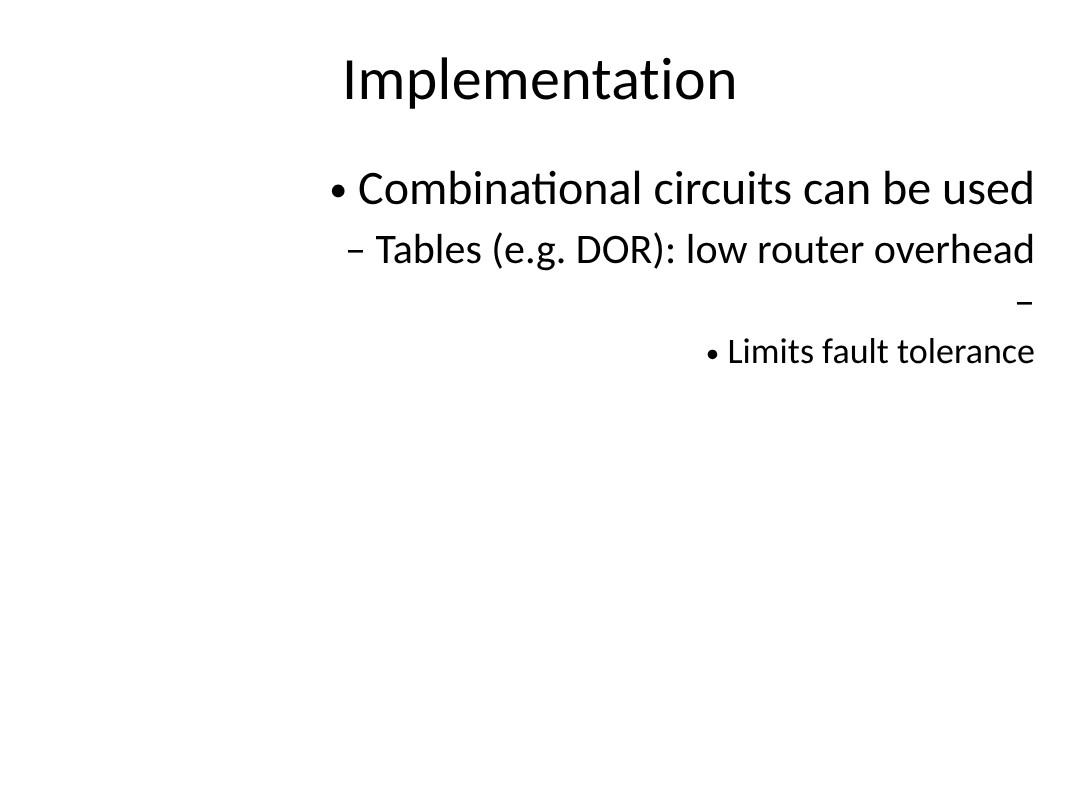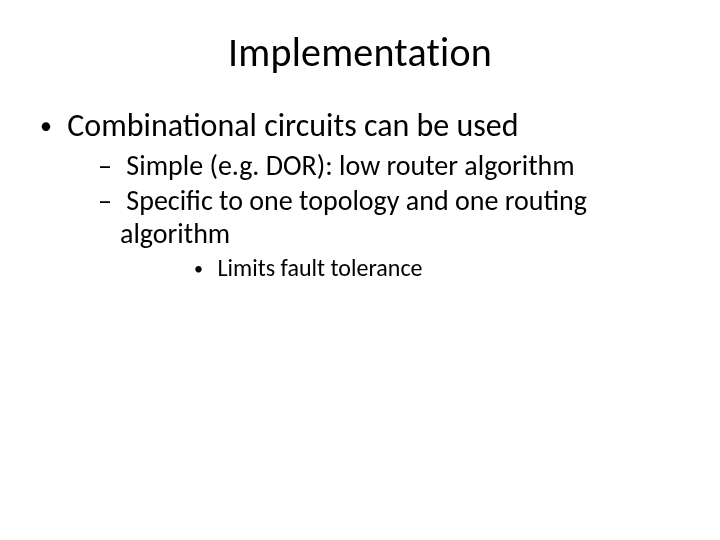--- a/index.html
+++ b/index.html
@@ -21,20 +21,21 @@
     text-align: center;
     font-size: 40px;
     font-weight: 400;
     margin: 10px 0 30px 0;
     letter-spacing: 0.2px;
   }
   ul {
     margin: 0;
     padding: 0;
     list-style: none;
+    text-align: right;
   }
   .lvl1 > li {
     font-size: 32px;
     line-height: 1.18;
     padding-left: 30px;
     text-indent: -20px;
     margin-bottom: 6px;
   }
   .lvl1 > li::before {
     content: "•";
@@ -84,24 +85,23 @@
 <body>
 
 <div class="slide">
   <div class="title">Implementation</div>
 
   <ul class="lvl1">
     <li>
       <span>Combinational circuits can be used</span>
       <ul class="lvl2">
         <li>
-          <span>Simple (e.g. DOR): low router algorithm</span>
+          <span>Tables (e.g. DOR): low router overhead</span>
         </li>
         <li>
-          <span>Specific to one topology and one routing algorithm</span>
           <ul class="lvl3">
             <li>
               <span>Limits fault tolerance</span>
             </li>
           </ul>
         </li>
       </ul>
     </li>
   </ul>
 </div>

